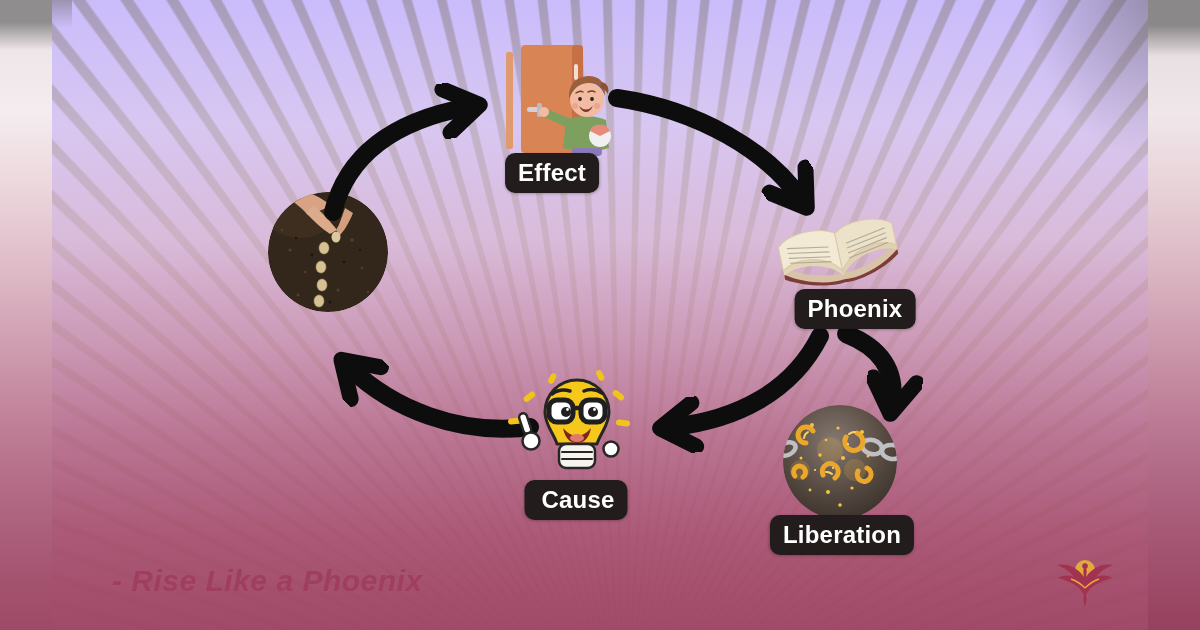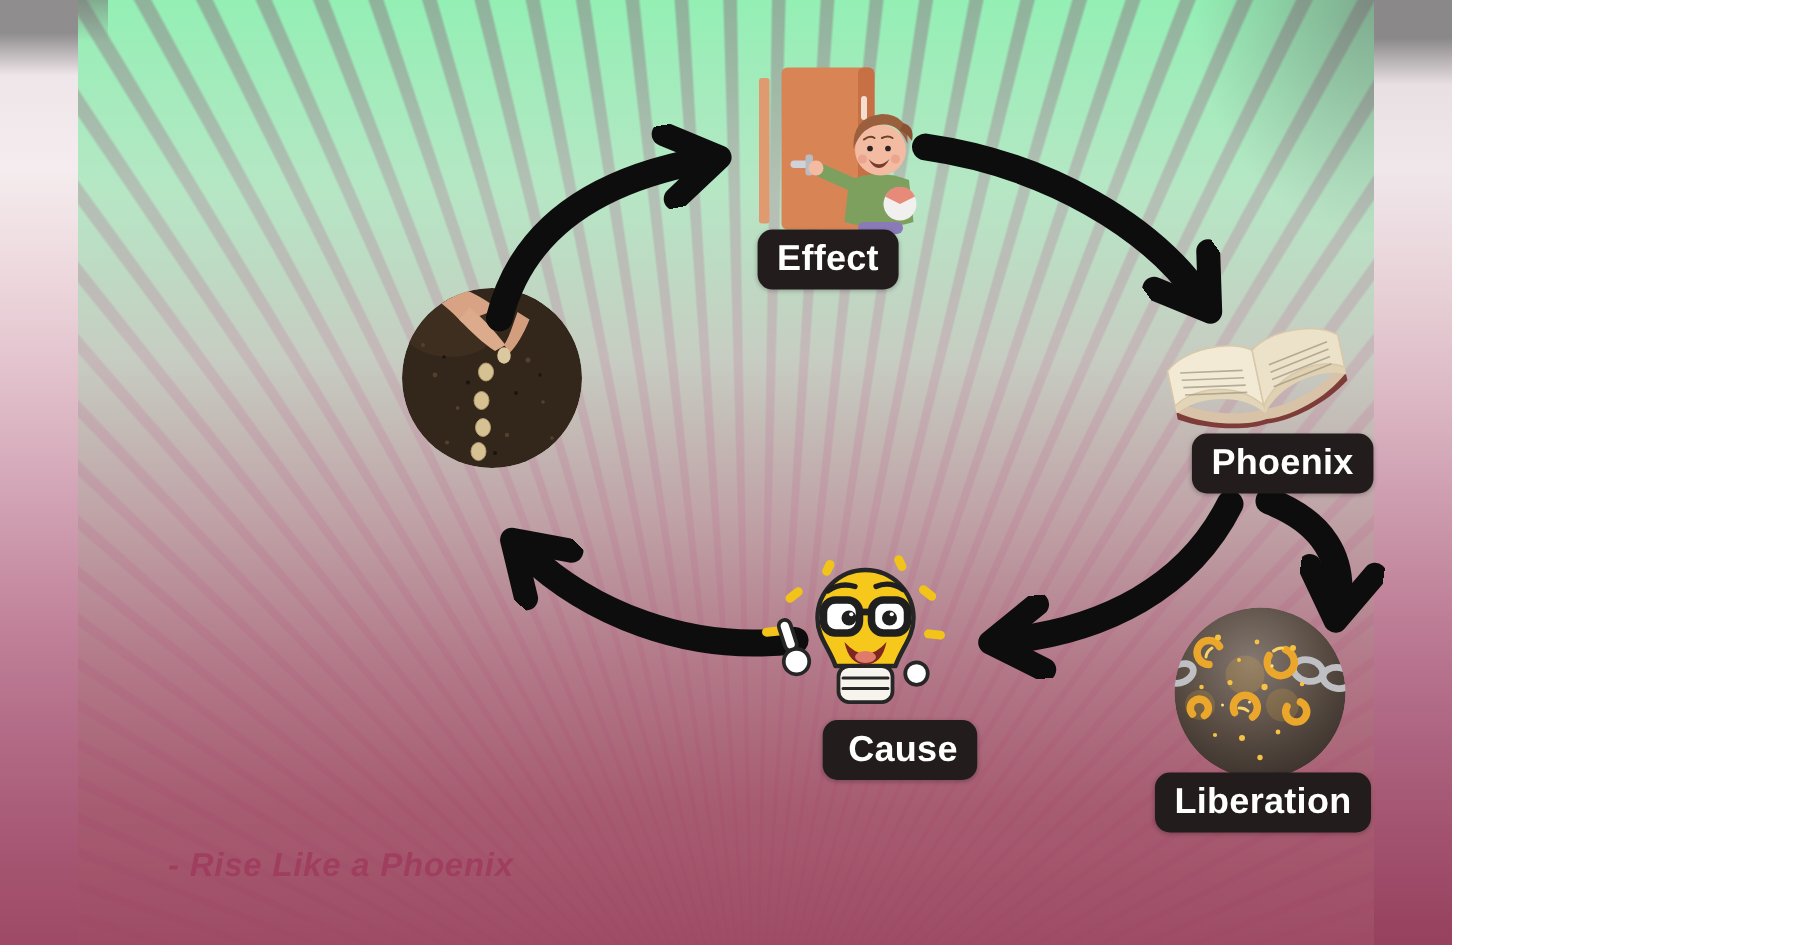--- a/index.html
+++ b/index.html
@@ -1,18 +1,18 @@
 <!DOCTYPE html>
 <html><head>
 <meta charset="utf-8">
 <style>
   html,body{margin:0;padding:0;background:#fff;}
   .canvas{
-    position:relative;width:968px;height:630px;overflow:hidden;
-    font-family:"Liberation Sans",sans-serif;background:#86efac;
+    position:relative;width:1200px;height:630px;overflow:hidden;
+    font-family:"Liberation Sans",sans-serif;background:#c4b5fd;
   }
   
   .bg-stripes{
     position:absolute;inset:0;
     background:
       repeating-conic-gradient(from 250deg at 52% 118%,
         rgba(124,113,119,0) 0deg 0.80deg,
         rgba(124,113,119,0.55) 0.95deg 1.50deg,
         rgba(124,113,119,0) 1.65deg 2.50deg);
   }
@@ -50,21 +50,21 @@
   .label{
     position:absolute;transform:translateX(-50%);
     background:#221c1c;color:#ffffff;
     font-size:24px;font-weight:700;line-height:26px;
     padding:7px 13px;border-radius:10px;white-space:nowrap;
     box-shadow:0 1px 3px rgba(0,0,0,0.25);
     letter-spacing:0.2px;
   }
   .signature{
     position:absolute;left:112px;top:564px;
-    font-size:22px;font-style:italic;font-weight:600;
+    font-size:30px;font-style:italic;font-weight:600;
     color:#a03d5f;opacity:0.92;letter-spacing:0.5px;white-space:nowrap;
   }
 </style>
 </head>
 <body>
 
 <div class="canvas">
   <div class="bg-stripes"></div>
   <div class="bg-rose"></div>
   <div class="corner-blob"></div>
@@ -254,16 +254,16 @@
       <path fill="#a23350" d="M0 -16 C-2 -10 -2 -6 -1 -2 C-8 -12 -18 -16 -28 -14 C-20 -11 -15 -7 -11 -2 C-16 -4 -22 -4 -27 -1 C-20 1 -15 3 -10 6 C-5 9 -3 12 0 18 C3 12 5 9 10 6 C15 3 20 1 27 -1 C22 -4 16 -4 11 -2 C15 -7 20 -11 28 -14 C18 -16 8 -12 1 -2 C2 -6 2 -10 0 -16 Z"></path>
       <circle cx="0" cy="-13" r="2.8" fill="#a23350"></circle>
       <path d="M0 14 C-3 20 -1 24 0 28 C1 24 3 20 0 14 Z" fill="#a23350"></path>
       <path d="M-14 0 C-8 2 -4 5 0 9 M14 0 C8 2 4 5 0 9" stroke="#e2a93c" stroke-width="1.5" fill="none"></path>
     </g>
   </svg>
 
   <div class="label" style="left:552px;top:153px;">Effect</div>
   <div class="label" style="left:855px;top:289px;">Phoenix</div>
   <div class="label" style="left:842px;top:515px;">Liberation</div>
-  <div class="label" style="left:600px;top:480px;padding-left:17px;">Cause</div>
+  <div class="label" style="left:576px;top:480px;padding-left:17px;">Cause</div>
 
   <div class="signature">- Rise Like a Phoenix</div>
 </div>
 
 </body></html>

